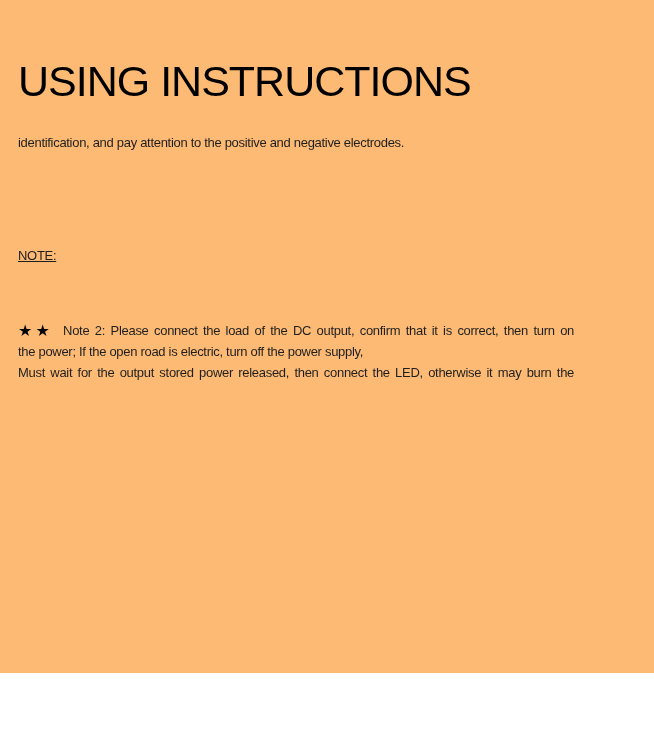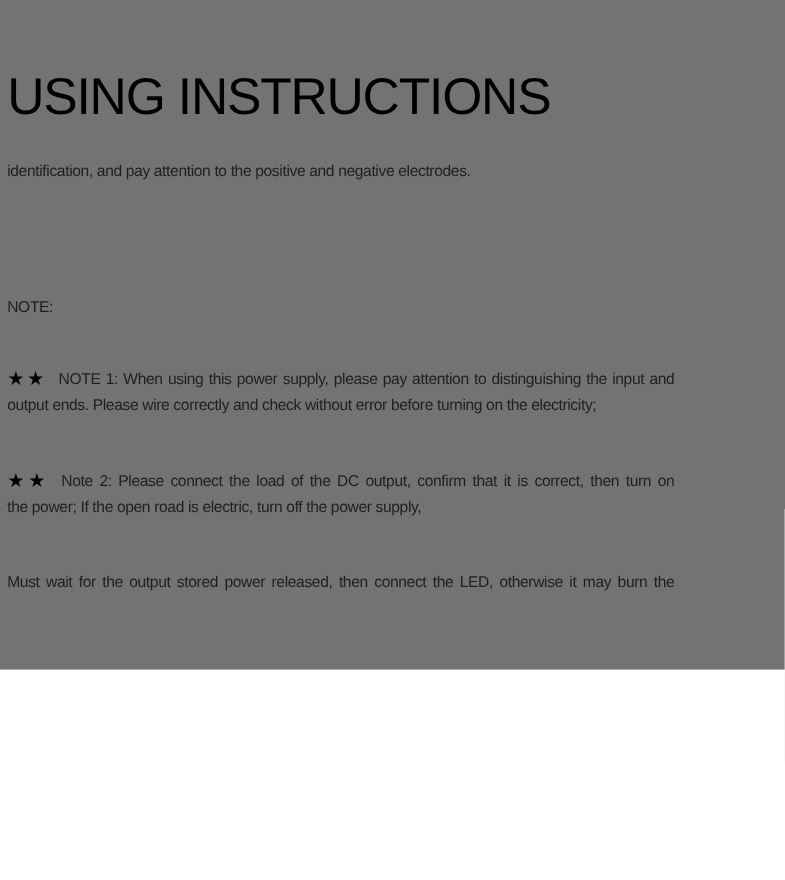--- a/index.html
+++ b/index.html
@@ -9,23 +9,23 @@
   }
   body {
     width: 654px;
     height: 733px;
     overflow: hidden;
     font-family: "Liberation Sans", "DejaVu Sans", sans-serif;
   }
   .page {
     box-sizing: border-box;
     width: 654px;
-    height: 558px;
-    padding-left: 6px;
-    background: #737373;
+    height: 673px;
+    padding-left: 18px;
+    background: #fdba74;
   }
   .content {
     width: 556px;
   }
   .doc-title {
     margin: 0;
     padding-top: 53px;
     font-size: 43px;
     line-height: 56px;
     font-weight: 300;
@@ -47,24 +47,24 @@
     white-space: nowrap;
   }
   .para .line.last,
   .para.single .line {
     text-align: center;
     text-align-last: left;
     white-space: normal;
   }
   .mt-p1   { margin-top: 23px; }
   .mt-p2   { margin-top: 41px; }
-  .mt-note { margin-top: 92px; }
+  .mt-note { margin-top: 92px; text-decoration: underline; }
   .mt-n1   { margin-top: 39px; }
-  .mt-n2   { margin-top: 42px; }
-  .mt-last { margin-top: 41px; }
+  .mt-n2   { margin-top: 54px; }
+  .mt-last { }
   .stars {
     font-size: 16px;
     letter-spacing: 1px;
     margin-right: 10px;
     vertical-align: -1px;
     color: #000000;
   }
 </style>
 </head>
 <body>
@@ -78,24 +78,20 @@
         <span class="line last">identification, and pay attention to the positive and negative electrodes.</span>
       </p>
 
     <p class="para mt-p2">
       </p>
 
     <p class="para single mt-note">
         <span class="line">NOTE:</span>
       </p>
 
-    <p class="para mt-n1">
-        <span class="line"><span class="stars">★★</span><span>NOTE 1: When using this power supply, please pay attention to distinguishing the input and</span></span>
-        <span class="line last">output ends. Please wire correctly and check without error before turning on the electricity;</span>
-      </p>
 
     <p class="para mt-n2">
         <span class="line"><span class="stars">★★</span><span>Note 2: Please connect the load of the DC output, confirm that it is correct, then turn on</span></span>
         <span class="line last">the power; If the open road is electric, turn off the power supply,</span>
       </p>
 
     <p class="para mt-last">
         <span class="line">Must wait for the output stored power released, then connect the LED, otherwise it may burn the</span>
       </p>
 

